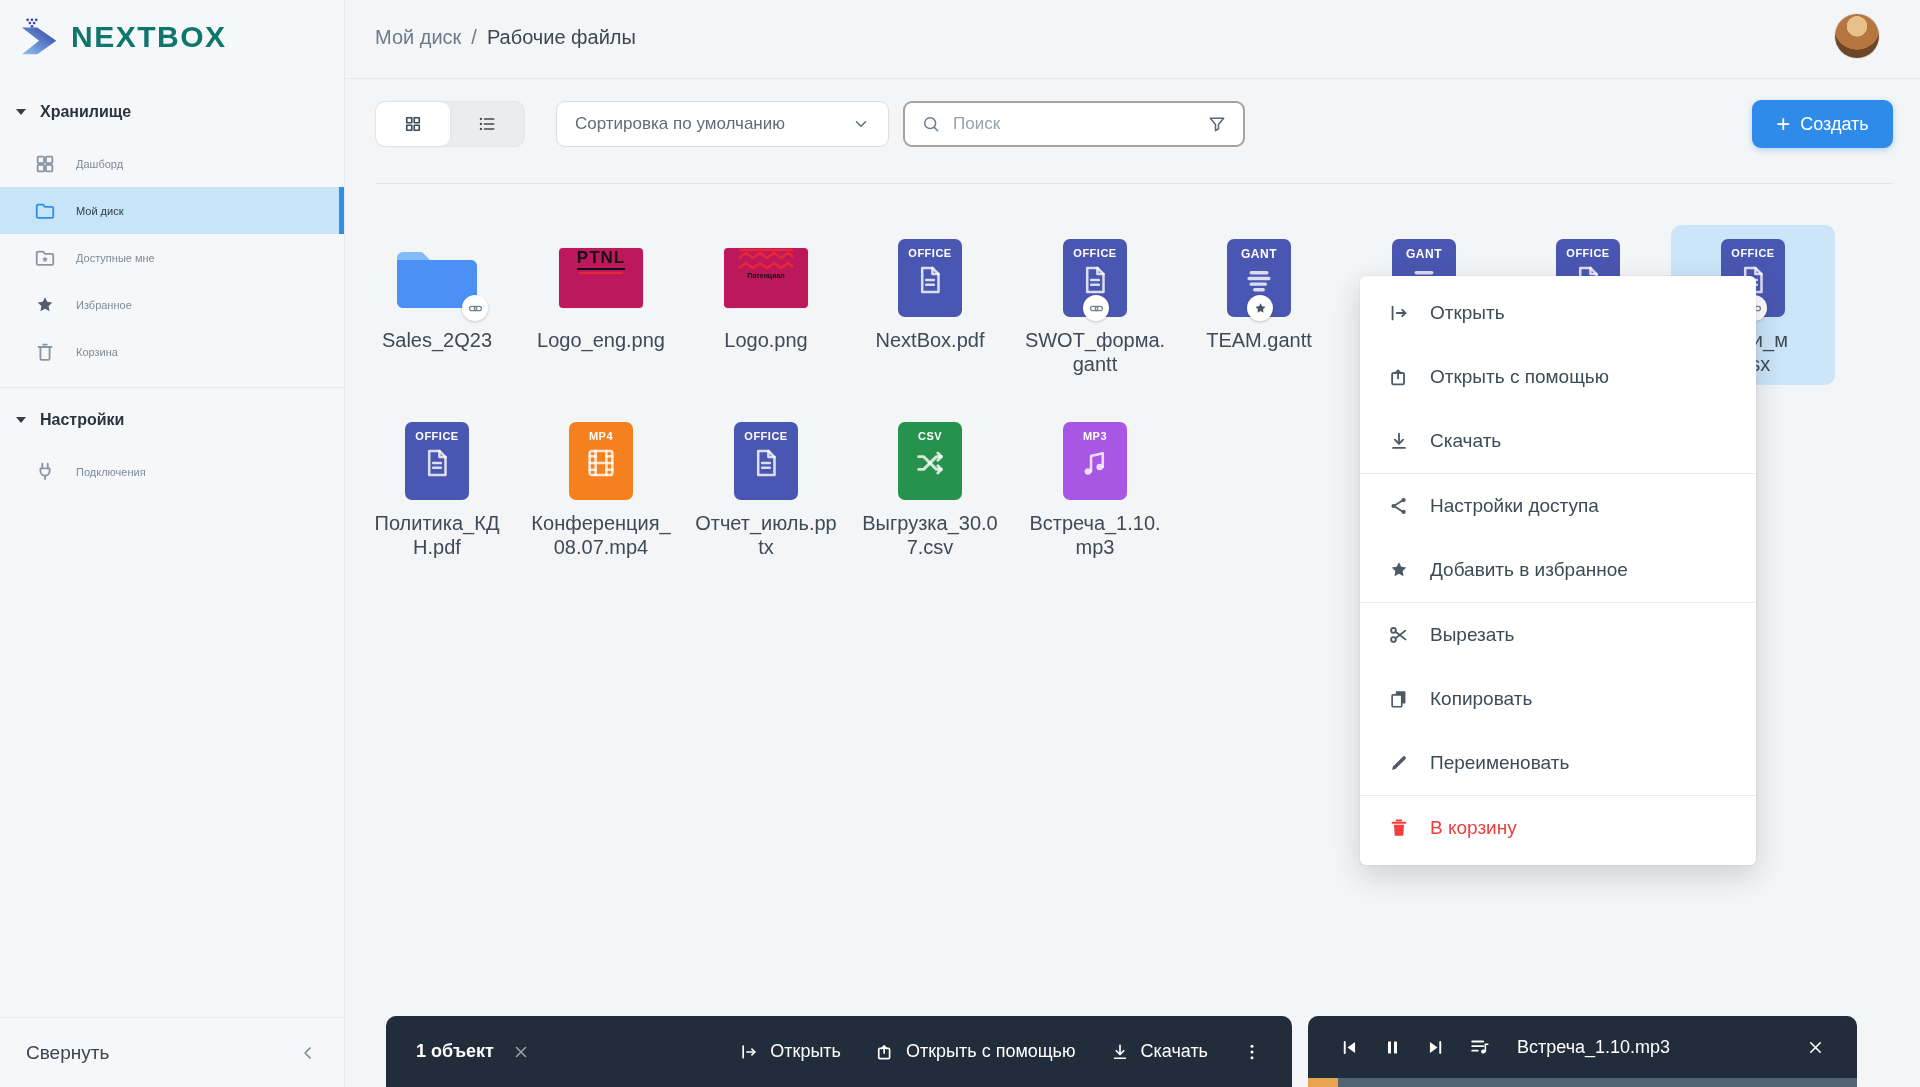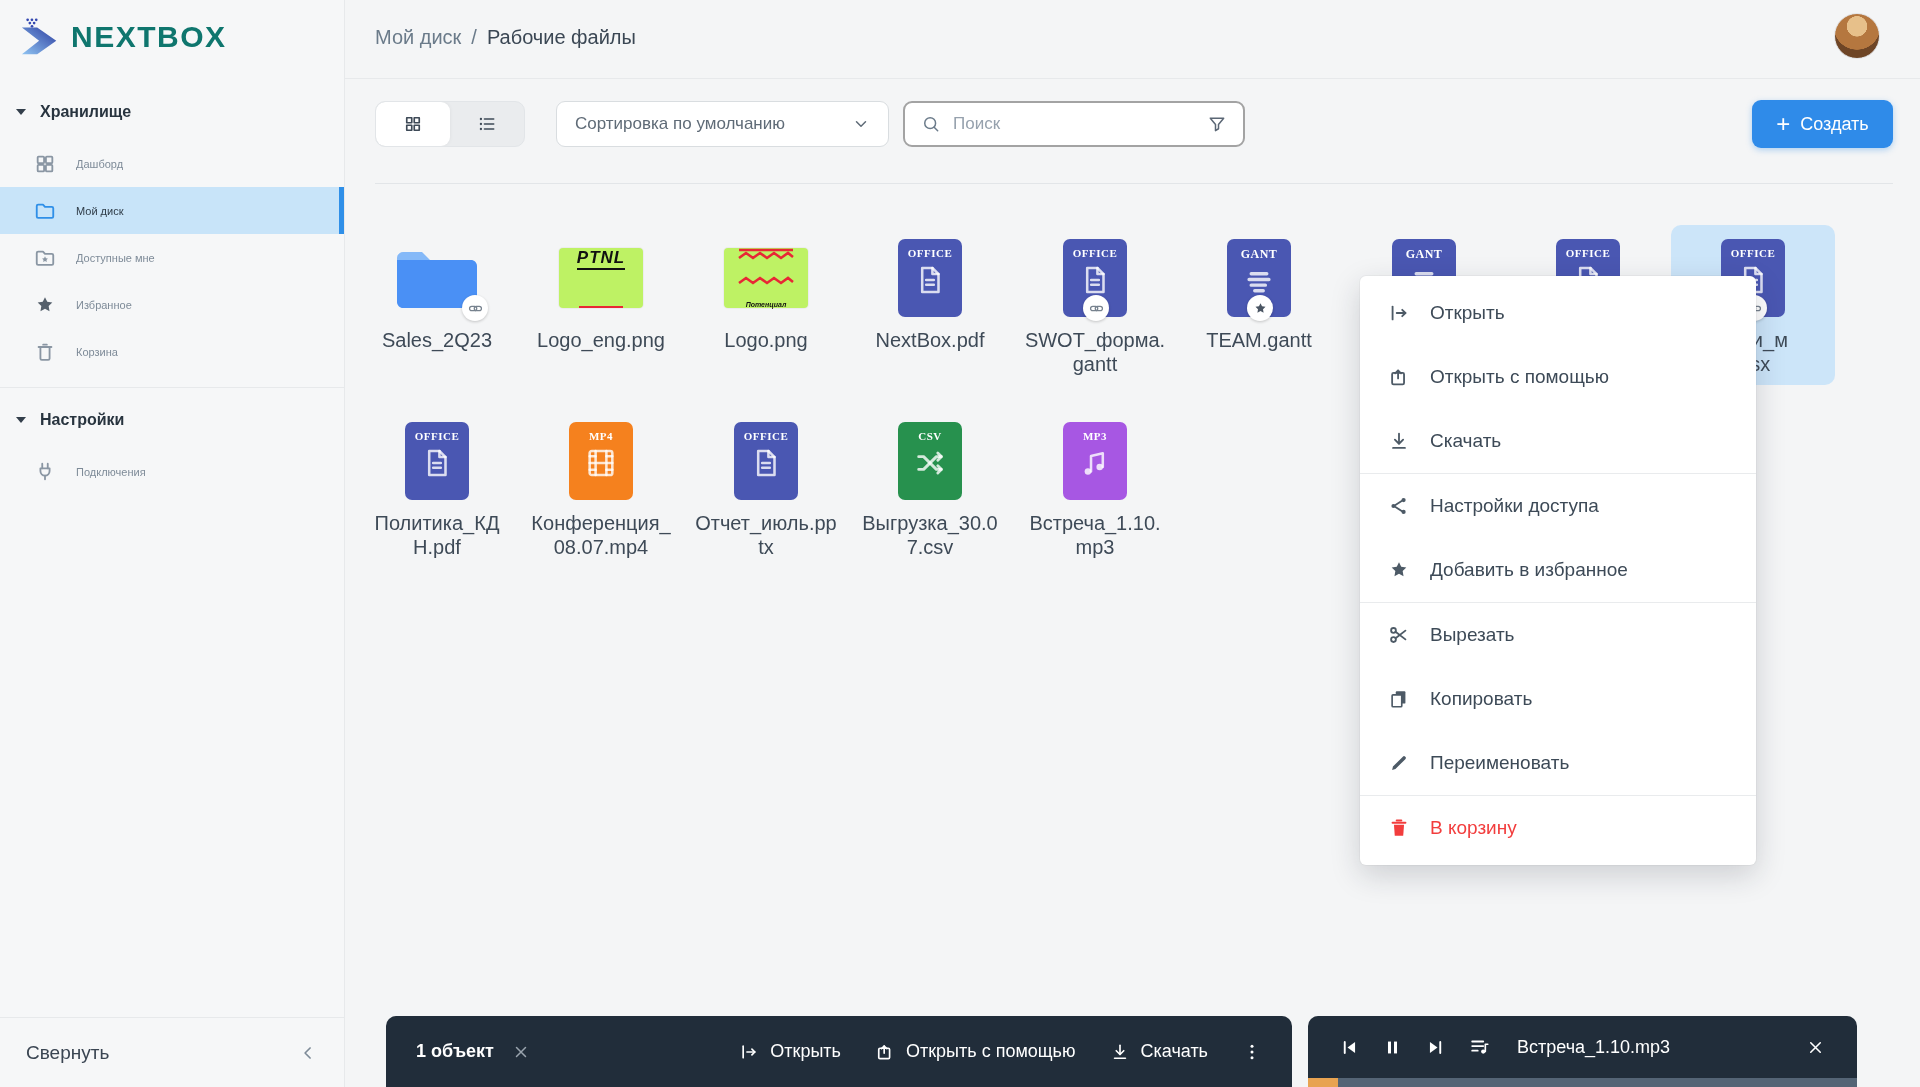--- a/index.html
+++ b/index.html
@@ -45,27 +45,27 @@
   #create-btn { position:absolute; left:1752px; top:100px; width:141px; height:48px; background:#2f8be9; border-radius:9px; display:flex; align-items:center; justify-content:center; gap:10px; color:#fff; font-size:18px; cursor:pointer; box-shadow:0 2px 6px rgba(47,139,233,.35); }
   #create-btn .plus { font-size:24px; font-weight:400; line-height:1; }
   #toolbar-divider { position:absolute; left:375px; top:183px; width:1518px; height:1px; background:#e2e5e8; }
 
   
   .tile { position:absolute; width:164px; padding-top:14px; display:flex; flex-direction:column; align-items:center; border-radius:10px; cursor:pointer; }
   .tile.sel { background:#cce5f9; height:160px; }
   .icon-wrap { position:relative; height:78px; display:flex; align-items:center; justify-content:center; }
   .tile-name { margin-top:11px; font-size:20px; line-height:24px; color:#3e4a57; text-align:center; white-space:pre-line; }
   .filetile { width:64px; height:78px; border-radius:7px; display:flex; flex-direction:column; align-items:center; padding-top:8px; }
-  .filetile .type-label { font-family:Liberation Serif, serif; font-size:11px; font-weight:bold; letter-spacing:.5px; color:#fff; }
+  .filetile .type-label { font-family:Liberation Sans, sans-serif; font-size:11px; font-weight:bold; letter-spacing:.5px; color:#fff; }
   .filetile .glyph { margin-top:4px; width:34px; height:34px; color:rgba(255,255,255,.8); }
   .bg-indigo { background:#4a57b2; }
   .bg-orange { background:#f5811e; }
   .bg-green  { background:#27914e; }
   .bg-purple { background:#a757e3; }
-  .imgtile { width:84px; height:60px; background:#bef264; border-radius:4px; box-shadow:0 0 0 1px #ececec; display:flex; flex-direction:column; align-items:center; justify-content:space-between;font-style:italic; }
+  .imgtile { width:84px; height:60px; background:#be185d; border-radius:4px; box-shadow:0 0 0 1px #ececec; display:flex; flex-direction:column; align-items:center; justify-content:flex-start; }
   .ptnl { font-size:17px; font-weight:bold; letter-spacing:1px; color:#111; border-bottom:2.5px solid #111; line-height:1.15; }
   .ptnl-red { width:44px; height:2px; background:#e82735; margin-top:2px; }
   .logo-zz { display:block; }
   .logo-brand { font-size:7px; font-weight:bold; color:#111; margin-top:2px; }
   .badge { position:absolute; width:26px; height:26px; background:#fff; border-radius:50%; display:flex; align-items:center; justify-content:center; box-shadow:0 1px 3px rgba(0,0,0,.2); }
   .badge .ic { width:15px; height:15px; color:#77828e; }
   .badge.star-badge .ic { color:#4a5563; fill:#4a5563; stroke:none; }
 
   
   #context-menu { position:absolute; left:1360px; top:276px; width:396px; background:#fff; border-radius:6px; box-shadow:0 10px 30px rgba(25,35,50,.18), 0 0 0 1px rgba(0,0,0,.03); padding:5px 0; z-index:50; }

